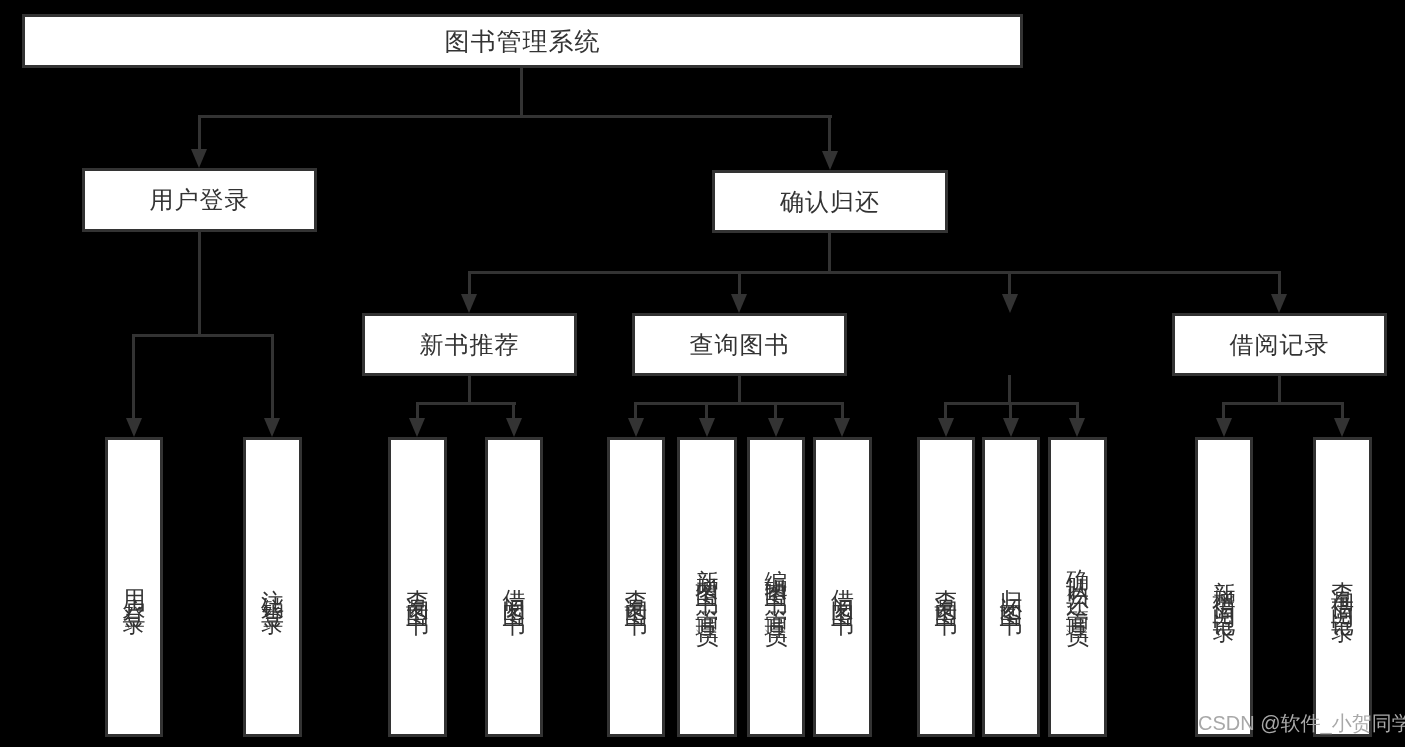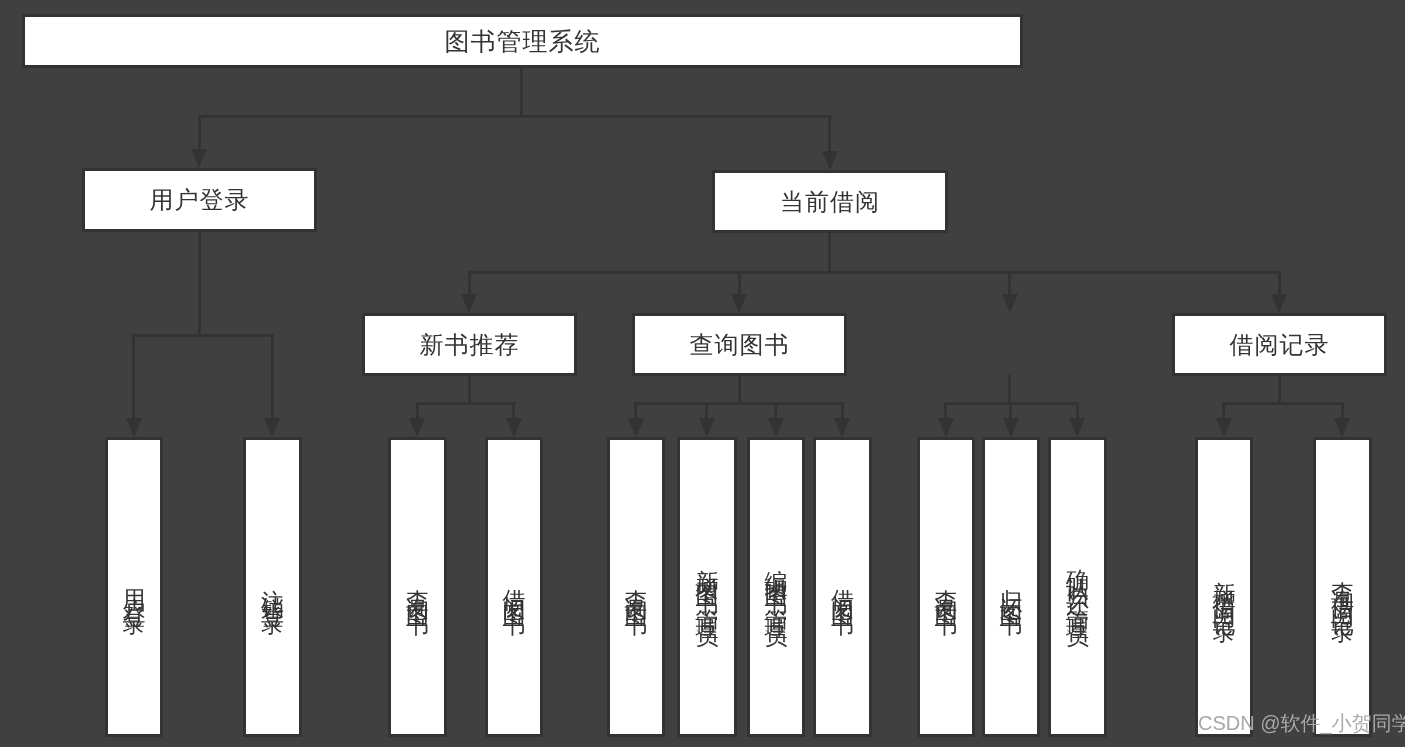--- a/index.html
+++ b/index.html
@@ -1,20 +1,20 @@
 <!DOCTYPE html>
 <html><head>
 <meta charset="utf-8">
 <style>
   html, body { margin: 0; padding: 0; background: #ffffff; }
   .canvas {
     position: relative;
     width: 1405px;
     height: 747px;
-    background: #404040;
+    background: #000000;
     font-family: "Liberation Sans", "DejaVu Sans", sans-serif;
     color: #333333;
     overflow: hidden;
   }
   .box {
     position: absolute;
     box-sizing: border-box;
     border: 3px solid #333333;
     background: #ffffff;
     display: flex;
@@ -70,21 +70,21 @@
   <div class="box title" style="left:22px; top:14px; width:1001px; height:54px;">图书管理系统</div>
 
   <div class="vline" style="left:520px; top:68px; width:3px; height:49px;"></div>
   <div class="hline" style="left:198px; top:115px; width:634px; height:3px;"></div>
   <div class="vline" style="left:198px; top:115px; width:3px; height:38px;"></div>
   <div class="ah" style="left:191px; top:149px;"></div>
   <div class="vline" style="left:828px; top:115px; width:3px; height:40px;"></div>
   <div class="ah" style="left:822px; top:151px;"></div>
 
   <div class="box" style="left:82px; top:168px; width:235px; height:64px;">用户登录</div>
-  <div class="box" style="left:712px; top:170px; width:236px; height:63px;">当前借阅</div>
+  <div class="box" style="left:712px; top:170px; width:236px; height:63px;">确认归还</div>
 
   <div class="vline" style="left:198px; top:231px; width:3px; height:106px;"></div>
   <div class="hline" style="left:132px; top:334px; width:142px; height:3px;"></div>
   <div class="vline" style="left:132px; top:334px; width:3px; height:90px;"></div>
   <div class="ah" style="left:126px; top:418px;"></div>
   <div class="vline" style="left:271px; top:334px; width:3px; height:90px;"></div>
   <div class="ah" style="left:264px; top:418px;"></div>
 
   <div class="vline" style="left:828px; top:233px; width:3px; height:41px;"></div>
   <div class="hline" style="left:468px; top:271px; width:813px; height:3px;"></div>

